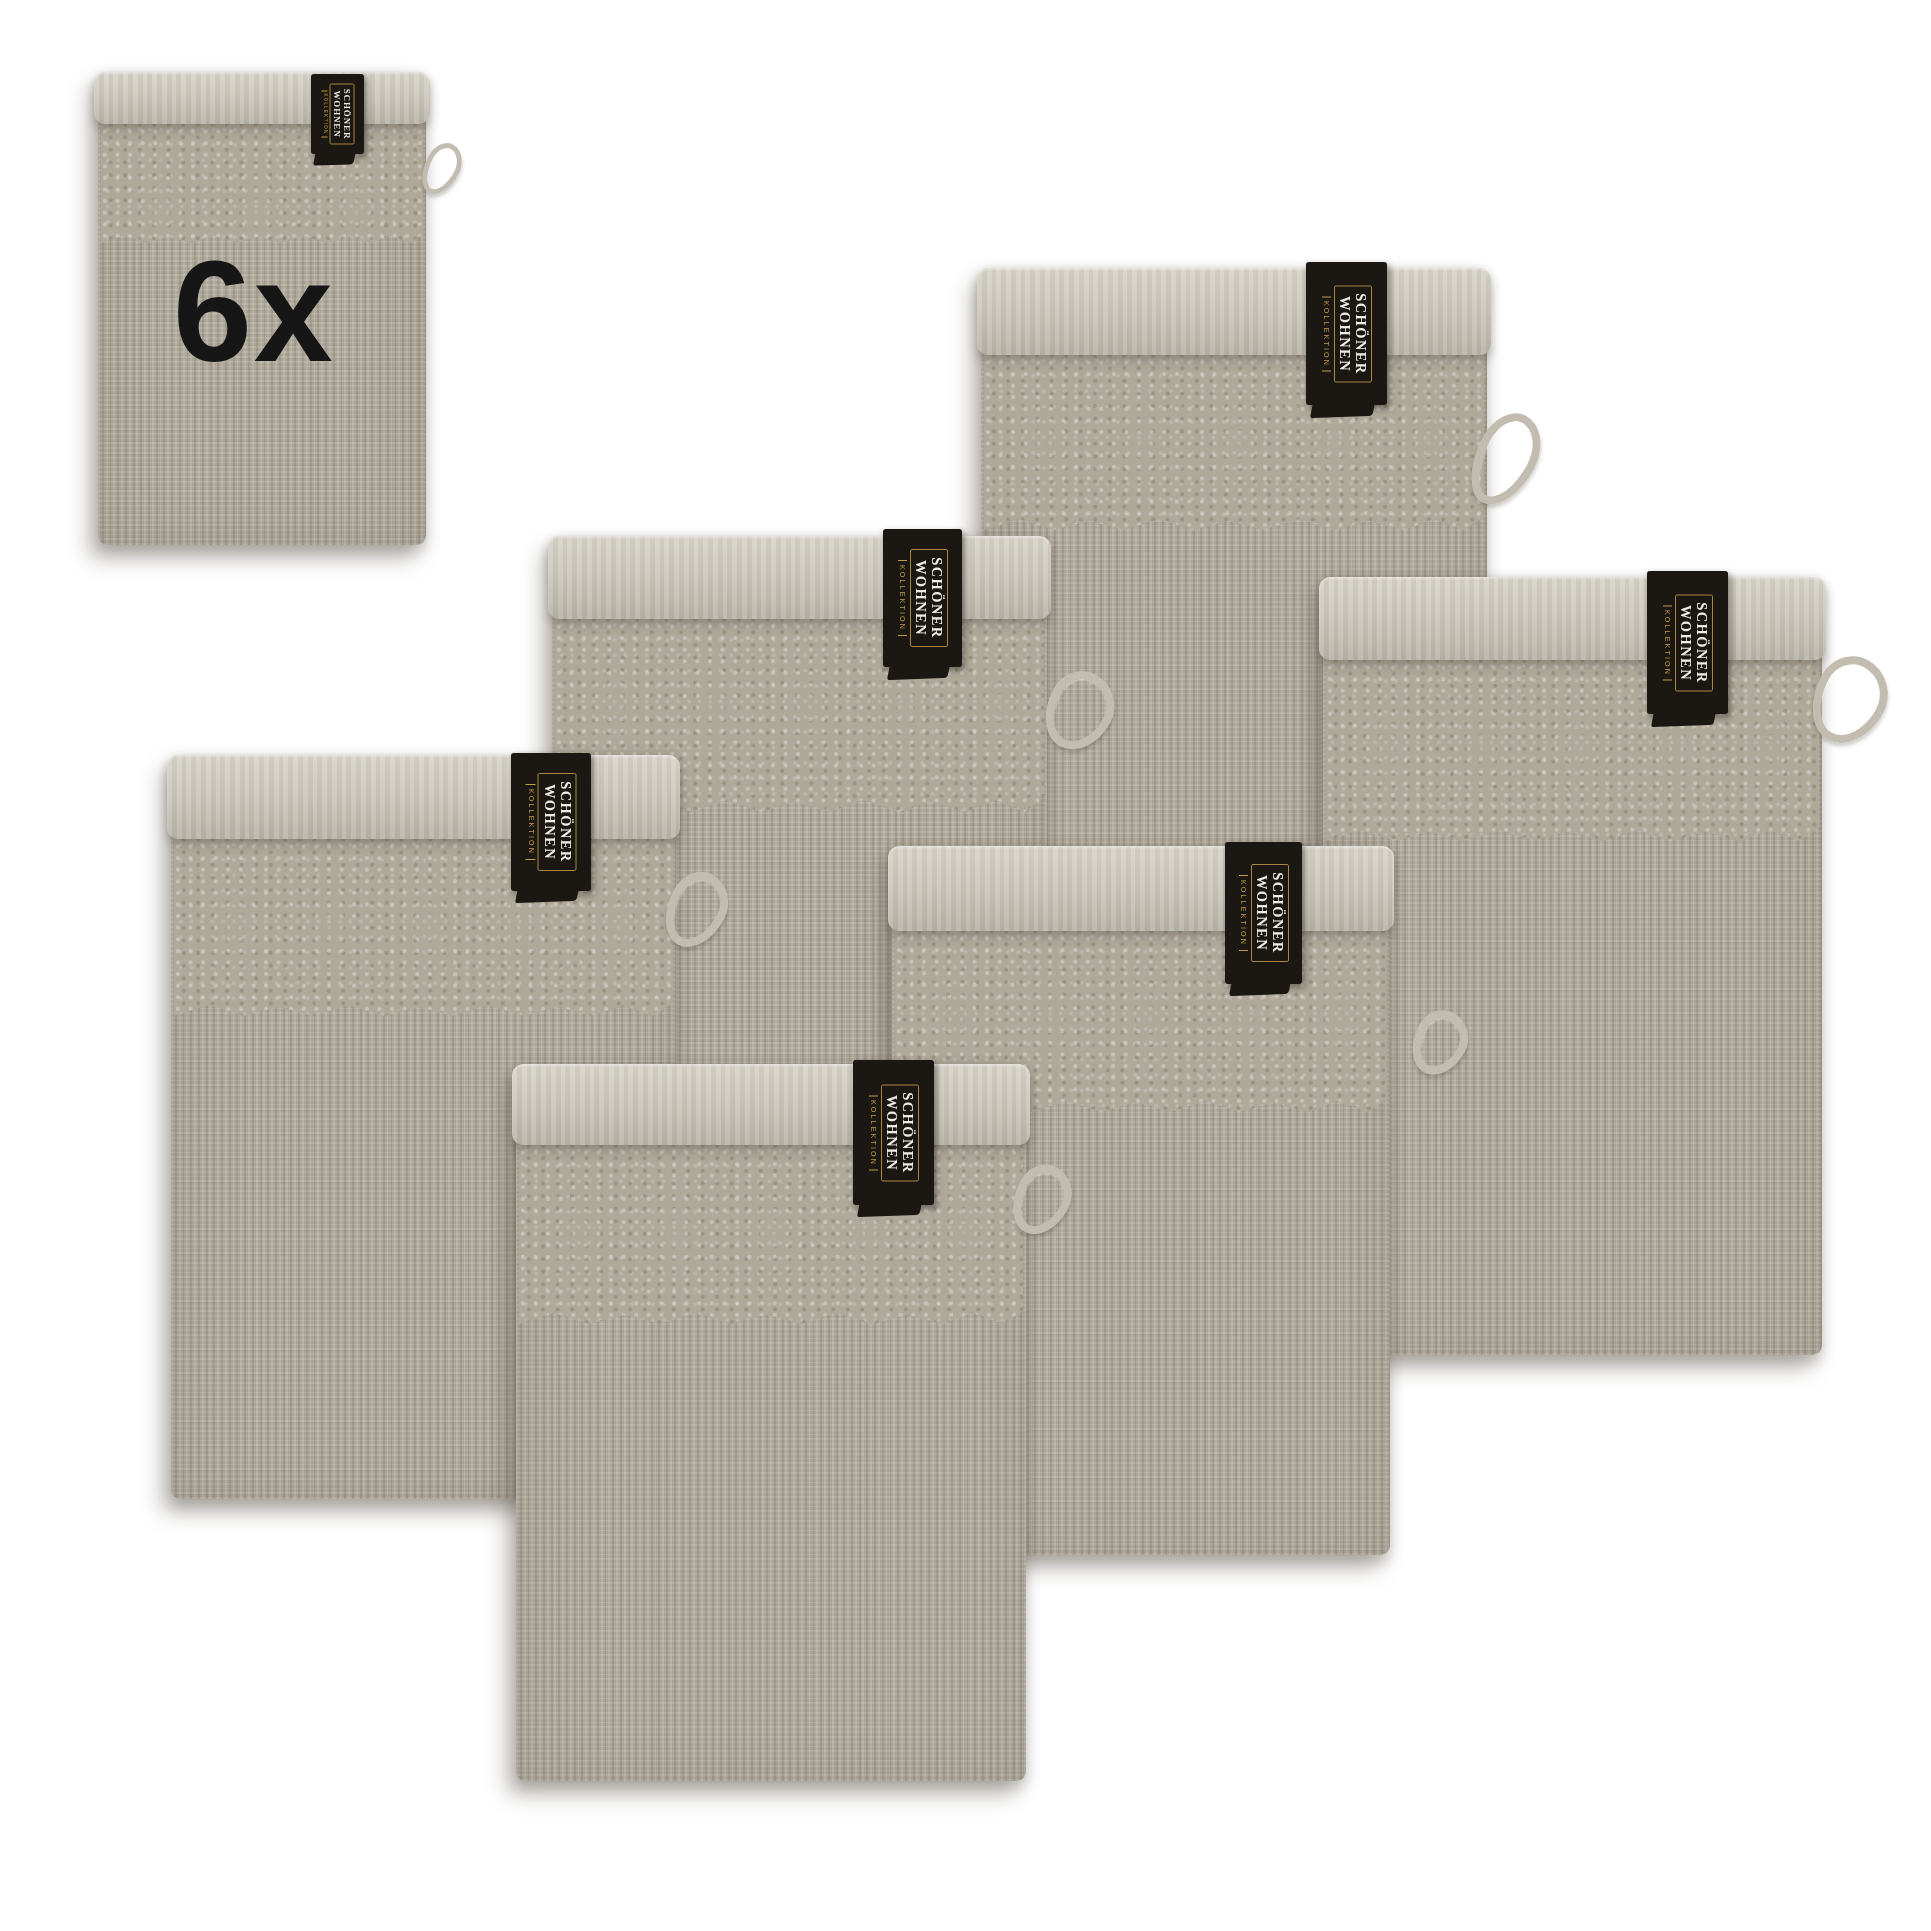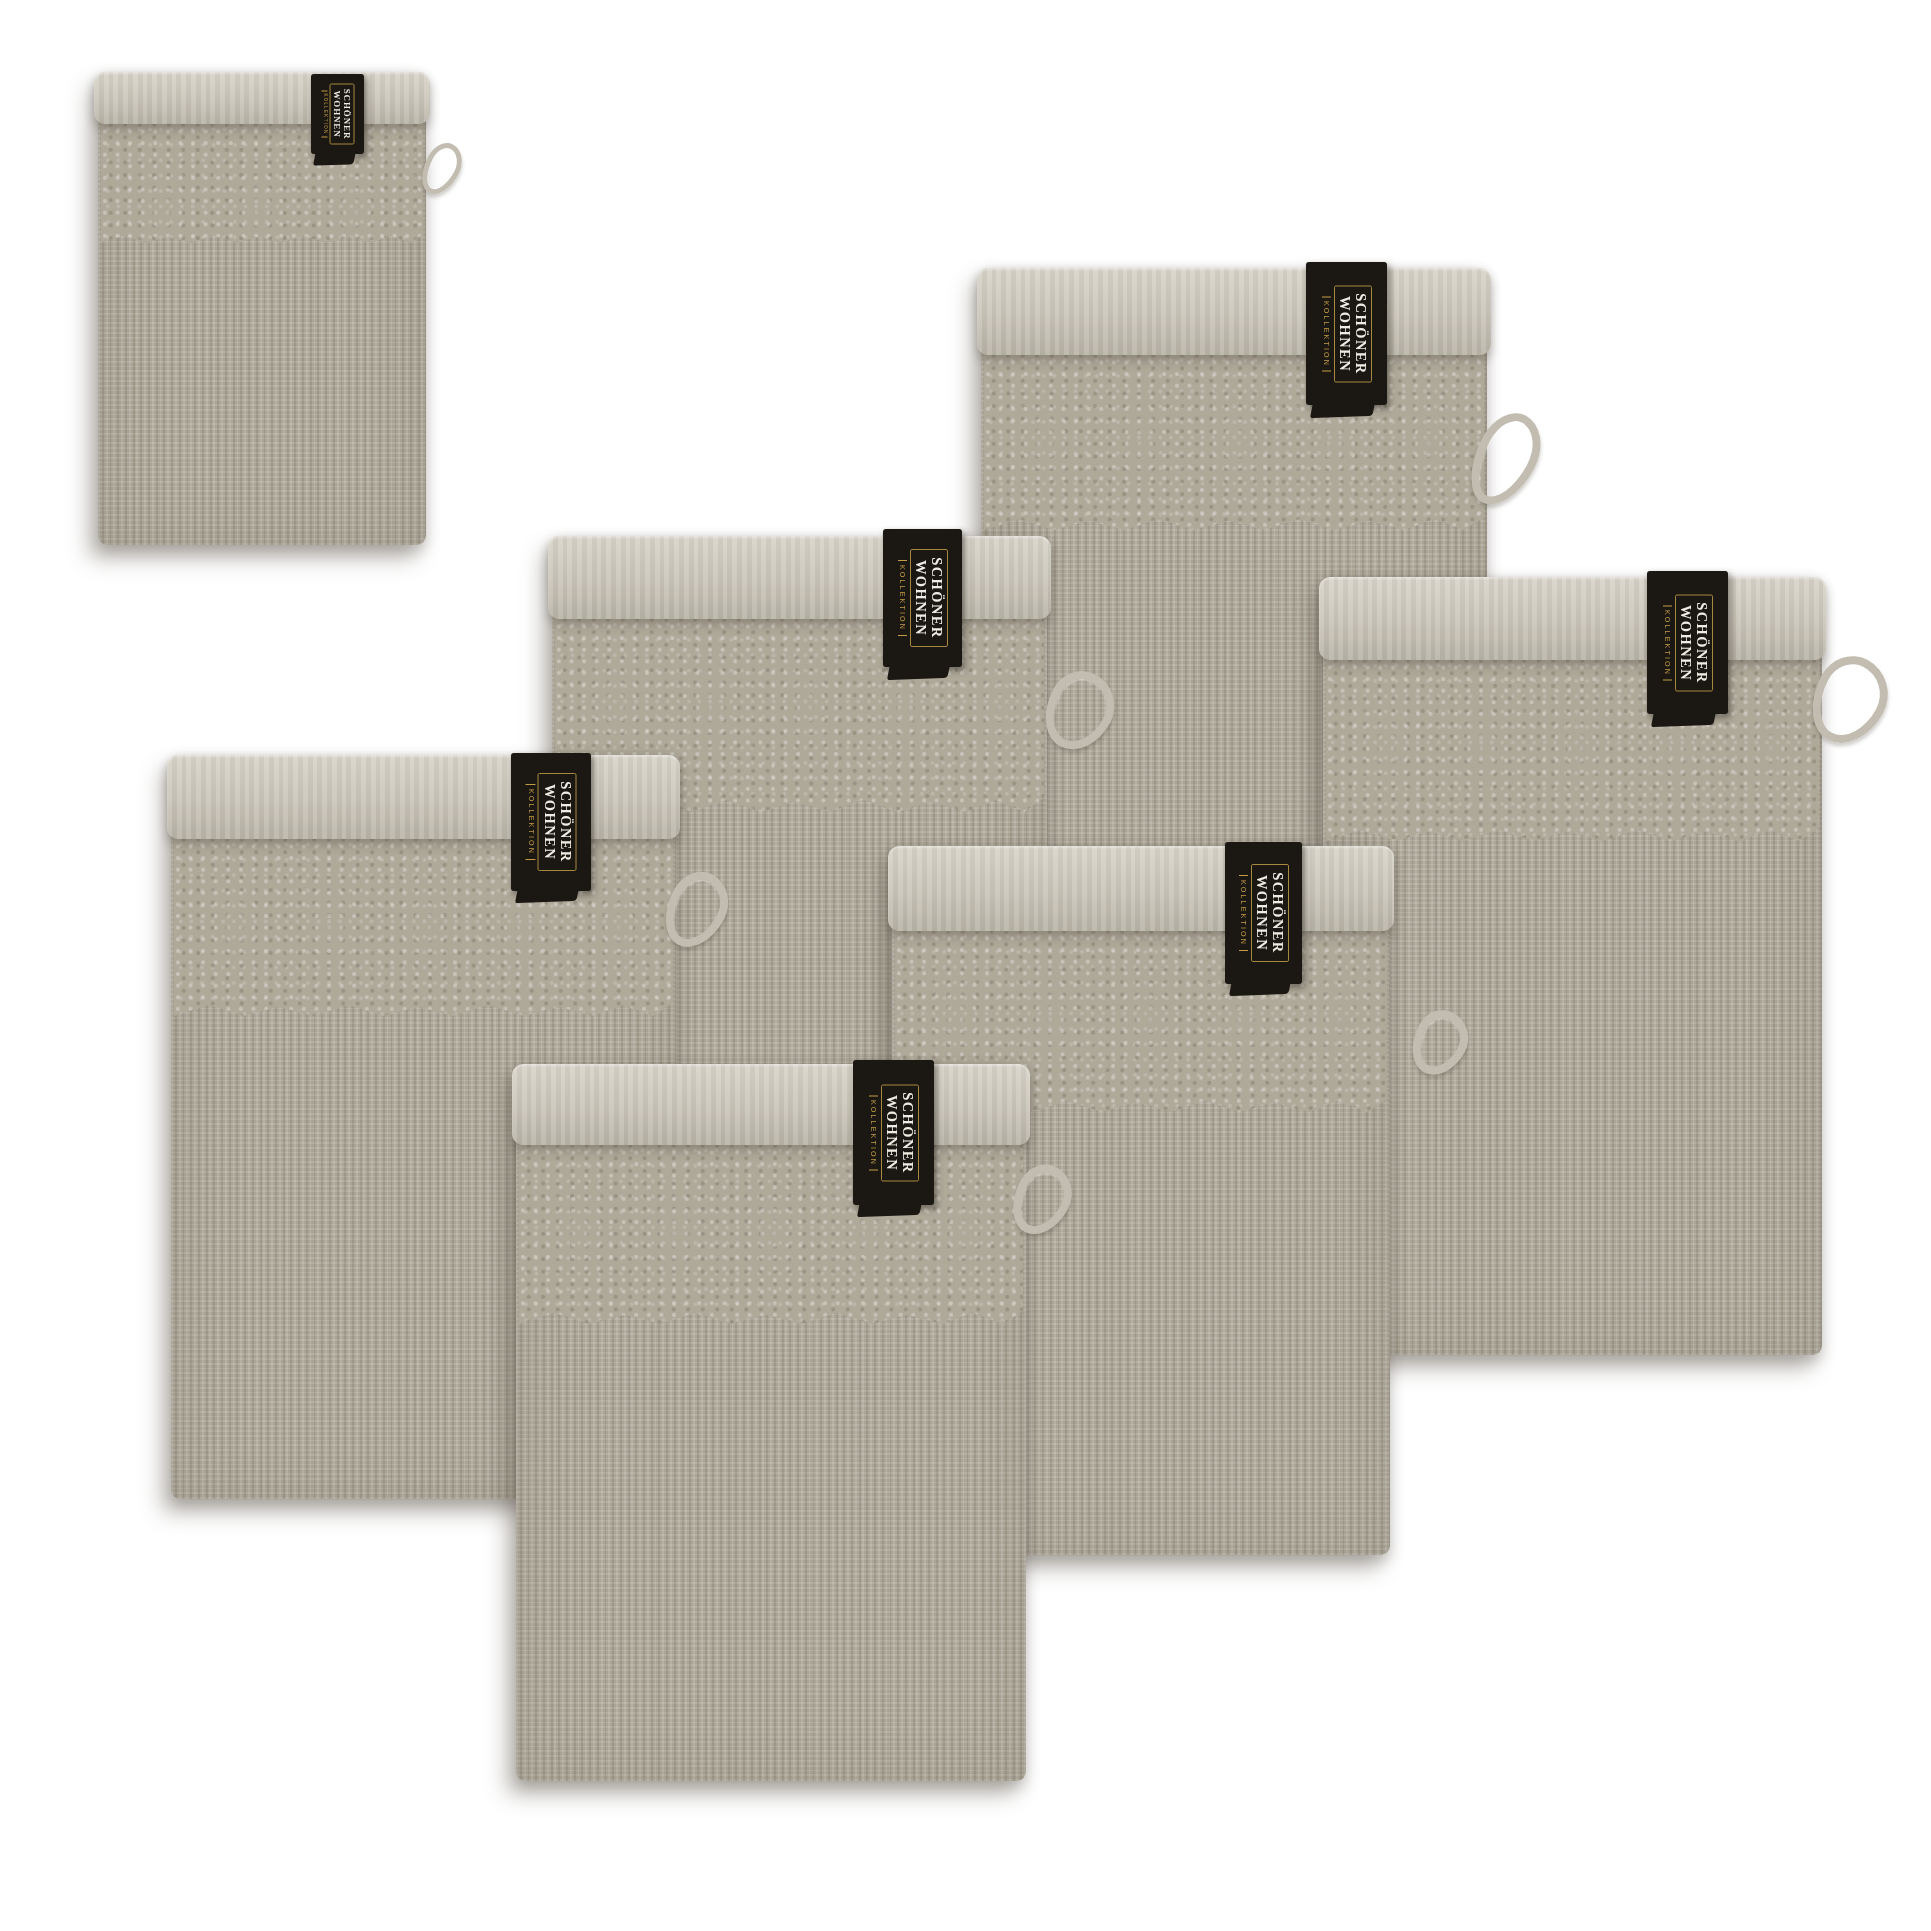--- a/index.html
+++ b/index.html
@@ -72,20 +72,21 @@
   .badge{
     position:absolute;left:173px;top:241px;z-index:9;
     font-family:"Liberation Sans", sans-serif;font-weight:700;
     font-size:142px;line-height:1;letter-spacing:1.9px;color:#161616;
   }
 </style>
 </head>
 <body>
 
 <div class="stage" style="--band: #c9c4b8; --terry: #afa99a; --body: #b1ab9d; --loopc: #c2bdb0; --tagbg: #1b1712; --gold: #c29d44; --tagtext: #efece3; background: rgb(255, 255, 255);">
+  <div class="badge" style="color: rgb(22, 22, 22);">6x</div>
 <div class="mitt" style="left: 98px; top: 72px; width: 328px; height: 473px; z-index: 1;">
     <div class="body"></div>
     <div class="terry" style="top: 44px; height: 127px;"></div>
     <div class="band" style="height: 52px;"></div>
     <div class="loop" style="left: 326px; top: 70px; width: 25px; height: 44px; border-width: 5.8px;"></div>
     <div class="tag" style="left: 213px; top: 1.9px; width: 53px; height: 80px; --ts: 0.62;">
       <div class="tag-inner" style="width: 77px; height: 51px;">
         <div class="tag-frame">
           <span>SCHÖNER</span>
           <span>WOHNEN</span>

